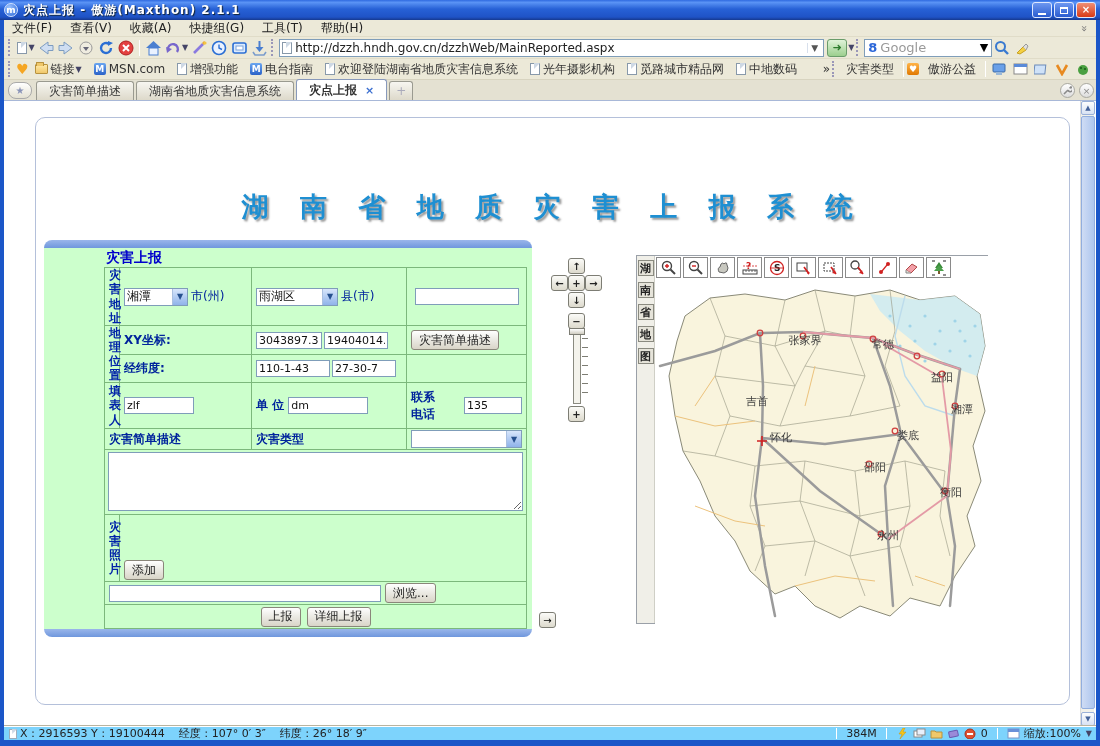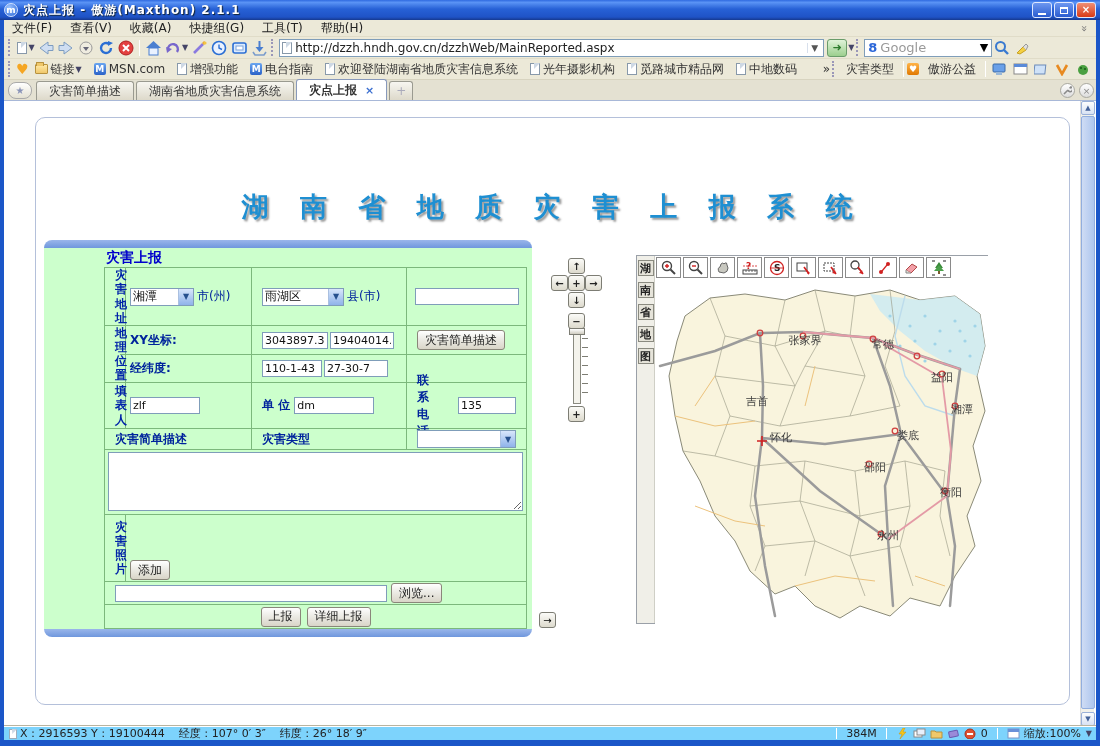--- a/index.html
+++ b/index.html
@@ -82,21 +82,21 @@
 
   
   .form-panel { position:absolute; left:40px; top:139px; width:488px; height:397px; }
   .blue-cap { position:absolute; left:0; width:100%; height:8px; background:linear-gradient(#9ab6ea,#6f97dd); }
   .cap-top { top:0; border-radius:8px 8px 0 0; }
   .cap-bot { bottom:0; border-radius:0 0 8px 8px; }
   .form-green { position:absolute; left:0; top:8px; width:100%; height:381px; background:#ccffcc; }
   .form-table { position:absolute; left:60px; top:0; width:424px; display:grid;
     grid-template-columns:16px 132px 155px 120px;
     grid-template-rows:20px 58px 29px 28px 46px 21px 65px 67px 23px 24px; }
-  .cell { border-right:1px solid #7cb87c; border-bottom:1px solid #7cb87c; position:relative; font-size:12px; color:#00249c; display:flex; align-items:center; padding:1px 10px; }
+  .cell { border-right:1px solid #7cb87c; border-bottom:1px solid #7cb87c; position:relative; font-size:12px; color:#00249c; display:flex; align-items:center; padding:1px 4px; }
   .cell.first { border-left:1px solid #7cb87c; }
   .hdr { grid-column:1 / span 4; border-bottom:1px solid #7cb87c; font-size:14px; font-weight:bold; color:#0000cc; padding-left:2px; display:flex; align-items:center; }
   .vlabel { width:14px; margin:0 auto; font-weight:bold; color:#0023a8; font-size:12px; line-height:1.18; word-break:break-all; text-align:center; }
   .flab { font-weight:bold; }
   .inp { height:17px; border:1px solid #7f9db9; background:#fff; font-size:11px; color:#111; padding:0 2px; font-family:"DejaVu Sans",sans-serif; }
   .sel { display:inline-flex; align-items:center; height:18px; background:#fff; border:1px solid #7f9db9; font-size:12px; color:#111; }
   .sel .sv { padding:0 2px; overflow:hidden; white-space:nowrap; }
   .sel .sarrow { width:15px; height:16px; margin-left:auto; background:linear-gradient(#d8e6fb,#8fb3ea); border-left:1px solid #aac0e0; color:#26508e; font-size:8px; display:flex; align-items:center; justify-content:center; }
   .xpbtn { height:20px; padding:0 7px; background:linear-gradient(#ffffff,#ecebe5 45%,#d9d5c8); border:1px solid #8a867a; border-radius:3px; font-size:12px; color:#222; font-family:"DejaVu Sans",sans-serif; display:inline-flex; align-items:center; justify-content:center; }
   .txtarea { position:absolute; left:3px; top:2px; width:415px; height:59px; border:1px solid #7f9db9; background:#fff; }
@@ -385,21 +385,21 @@
         <div class="cell">
           <input class="inp" style="width: 66px;" value="3043897.3217">
           <input class="inp" style="width: 64px; margin-left: 2px;" value="19404014.00">
         </div>
         <div class="cell">
           <button class="xpbtn">灾害简单描述</button>
         </div>
 
         <div class="cell flab">经纬度:</div>
         <div class="cell">
-          <input class="inp" style="width: 60px;" value="110-1-43">
+          <input class="inp" style="width: 74px;" value="110-1-43">
           <input class="inp" style="width: 64px; margin-left: 2px;" value="27-30-7">
         </div>
         <div class="cell"></div>
 
         <div class="cell first">
             <span class="vlabel">填表人</span>
           </div>
         <div class="cell">
           <input class="inp" style="width: 70px;" value="zlf">
         </div>

